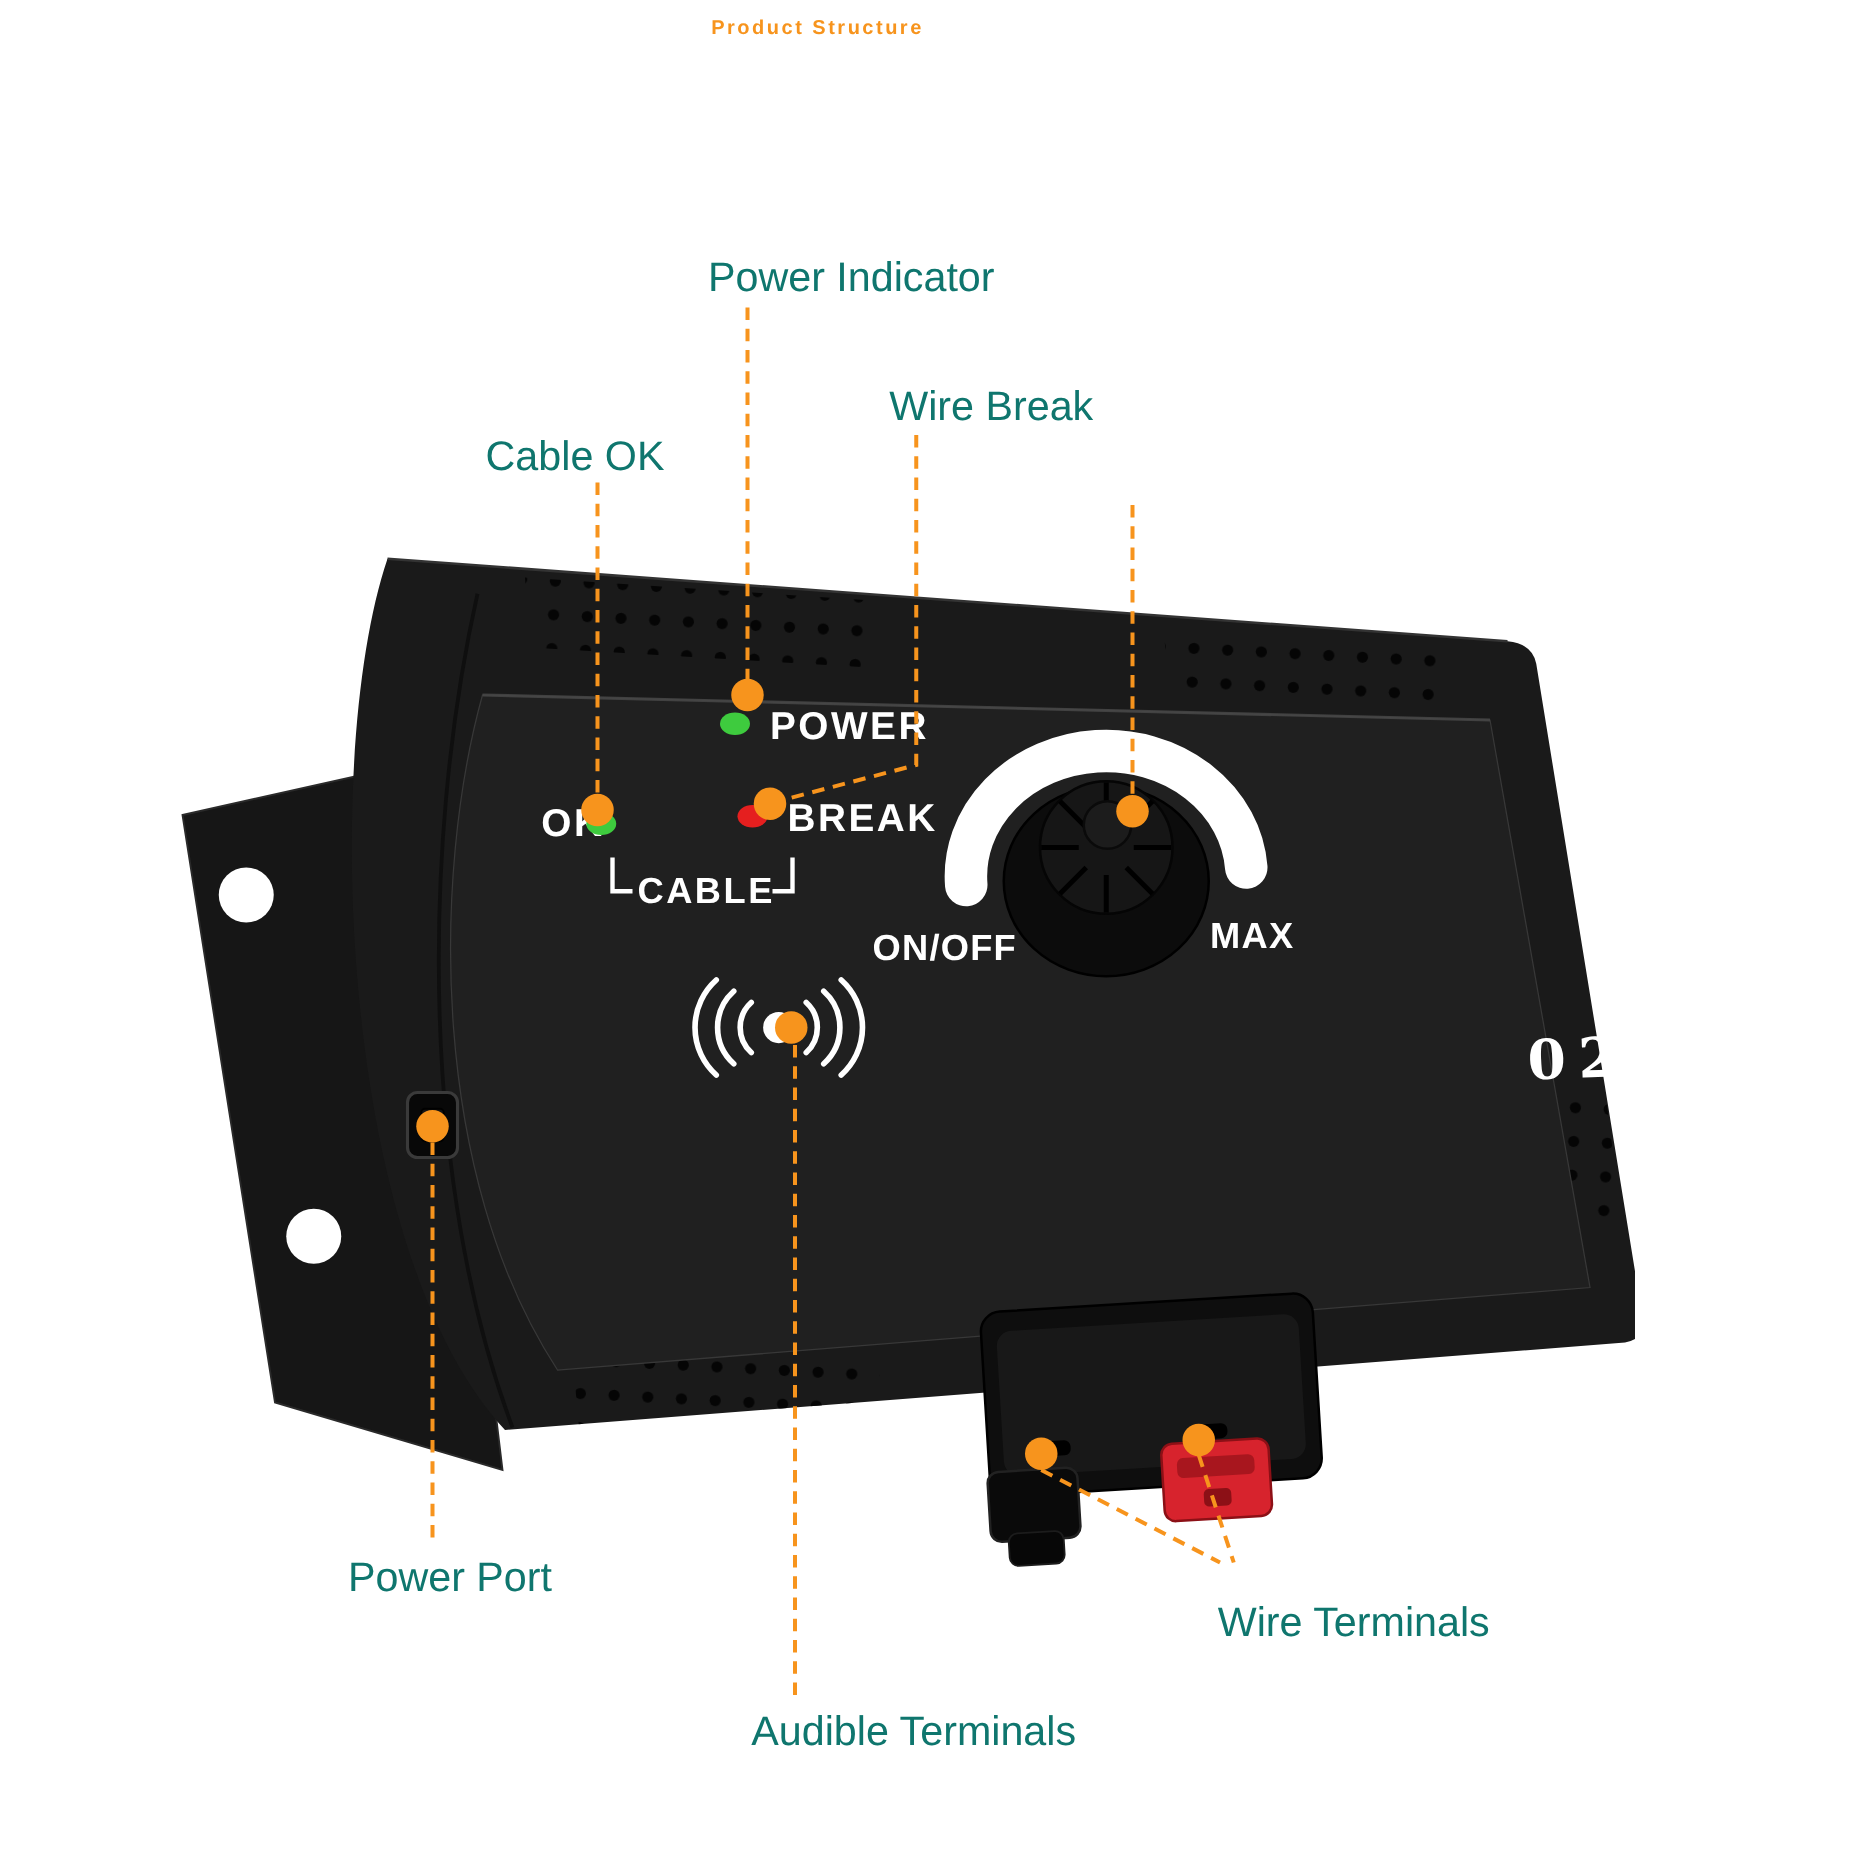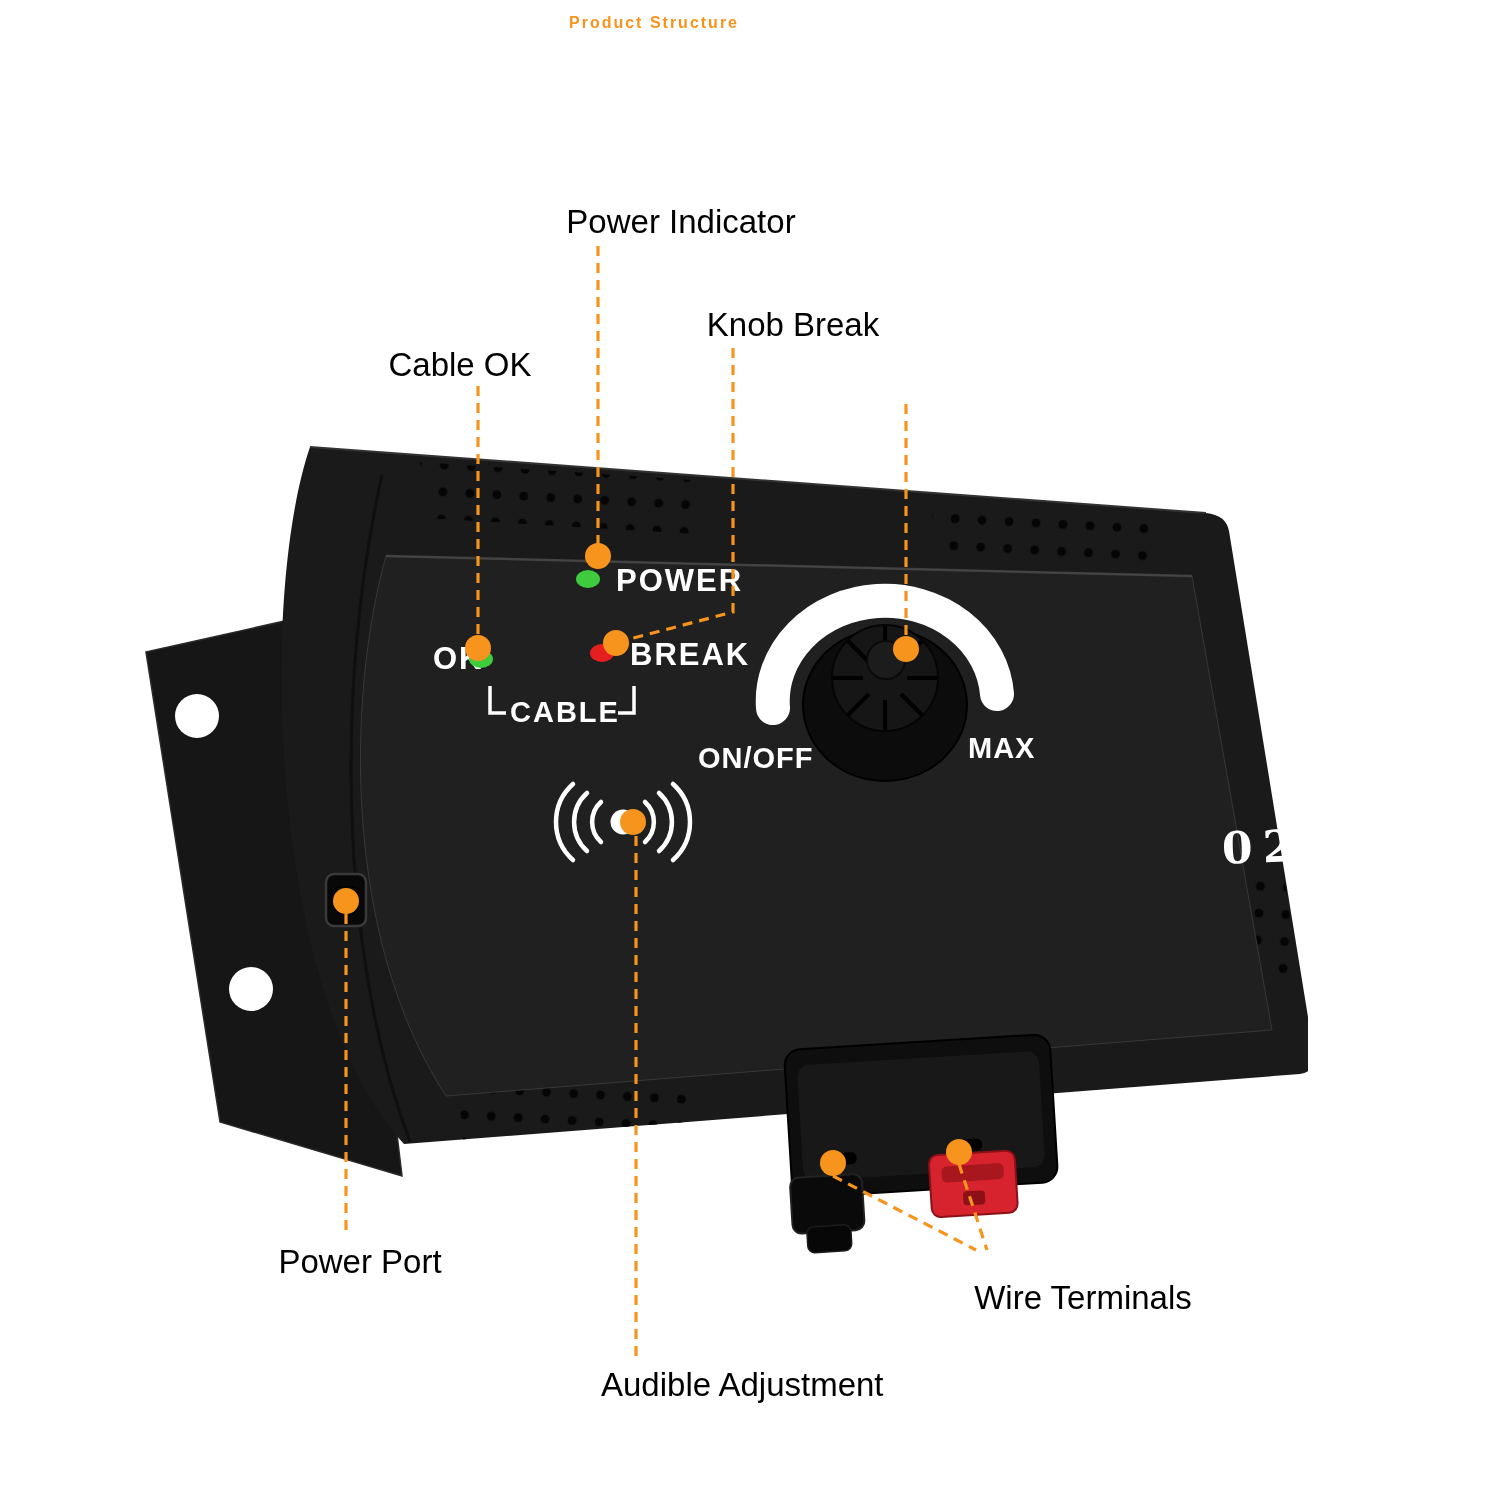--- a/index.html
+++ b/index.html
@@ -2,21 +2,21 @@
 <html style="--accent: #F7941D; --led_green: #3ECB3E; --led_red: #E51F1F; --device_body: #1A1A1A; --terminal_red: #D7232D;"><head>
 <meta charset="utf-8">
 <style>
   html,body{margin:0;padding:0;background:#fff;}
   .stage{position:relative;width:1308px;height:1500px;background:#fff;overflow:hidden;
          font-family:"Liberation Sans",sans-serif;border-radius:20px;}
   .page-title{position:absolute;top:14px;left:50%;transform:translateX(-50%);
 such
          font-size:78px;font-weight:bold;color:var(--accent,#F7941D);
          letter-spacing:2px;white-space:nowrap;}
-  .label{position:absolute;font-size:33px;color:#000000;white-space:nowrap;}
+  .label{position:absolute;font-size:33px;color:#0f766e;white-space:nowrap;}
   .label.centered{transform:translateX(-50%);}
   svg.device{position:absolute;left:0;top:0;}
 </style>
 </head>
 <body>
 
 <div class="stage">
 
   <div class="page-title">Product Structure</div>
 
@@ -139,19 +139,19 @@
       <circle cx="616" cy="643" r="13"></circle>
       <circle cx="906" cy="649" r="13"></circle>
       <circle cx="633" cy="822" r="13"></circle>
       <circle cx="346" cy="901" r="13"></circle>
       <circle cx="833" cy="1163" r="13"></circle>
       <circle cx="959" cy="1152" r="13"></circle>
     </g>
   </svg>
 
   <div class="label centered" style="left:681px;top:203px">Power Indicator</div>
-  <div class="label centered" style="left:793px;top:306px">Knob Break</div>
+  <div class="label centered" style="left:793px;top:306px">Wire Break</div>
   <div class="label centered" style="left:460px;top:346px">Cable OK</div>
   <div class="label centered" style="left:360px;top:1243px">Power Port</div>
   <div class="label centered" style="left:1083px;top:1279px">Wire Terminals</div>
-  <div class="label" style="left:601px;top:1366px">Audible Adjustment</div>
+  <div class="label" style="left:601px;top:1366px">Audible Terminals</div>
 
 </div>
 
 </body></html>

